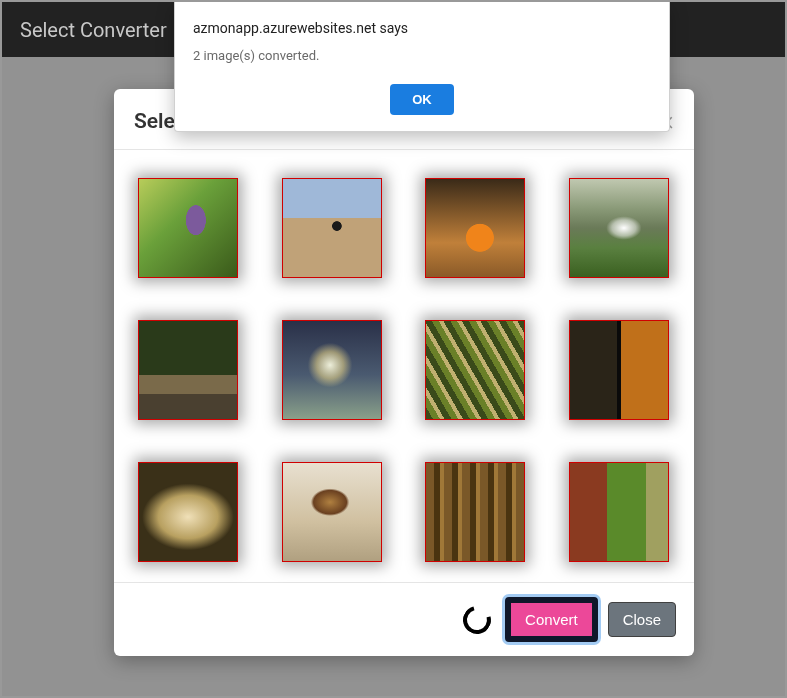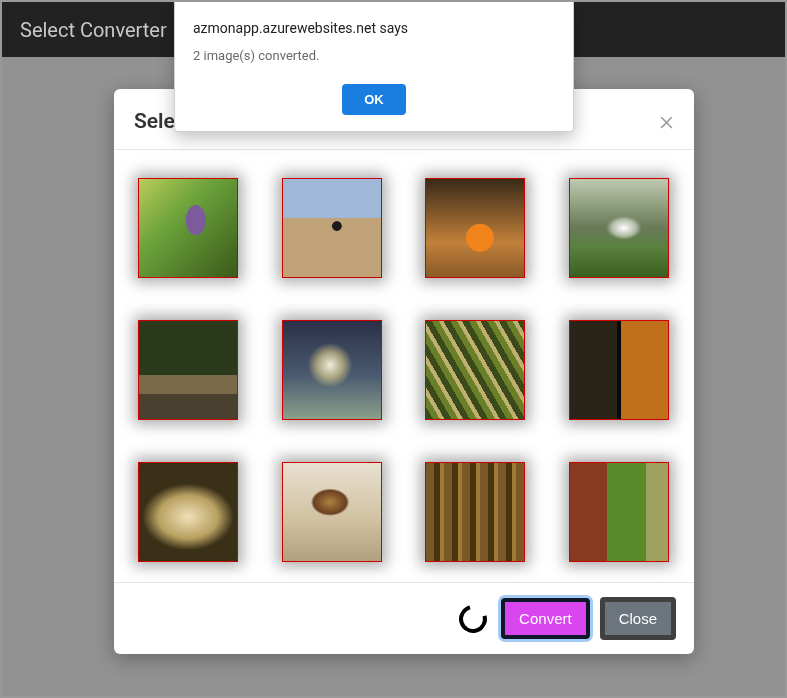--- a/index.html
+++ b/index.html
@@ -106,35 +106,35 @@
       transform: rotate(30deg);
     }
     .btn {
       padding: 8px 14px;
       font-size: 15px;
       border-radius: 4px;
       cursor: pointer;
       border: 1px solid transparent;
     }
     .btn-primary {
-      background: #d946ef;
+      background: #ec4899;
       color: #fff;
-      border: 4px solid #0f172a;
+      border: 6px solid #0f172a;
       box-shadow: 0 0 0 3px rgba(26,125,224,0.4);
     }
     .btn-secondary {
       background: #6c757d;
       color: #fff;
-      border: 5px solid #404040;
+      border: 1px solid #404040;
     }
     .js-alert {
       position: absolute;
       top: 0;
       left: 172px;
-      width: 400px;
+      width: 496px;
       background: #fff;
       border: 1px solid #d0d0d0;
       border-top: none;
       border-radius: 0 0 4px 4px;
       box-shadow: 0 6px 18px rgba(0,0,0,0.25);
       padding: 18px 18px 16px 18px;
       z-index: 50;
     }
     .js-alert-title {
       font-size: 14px;

